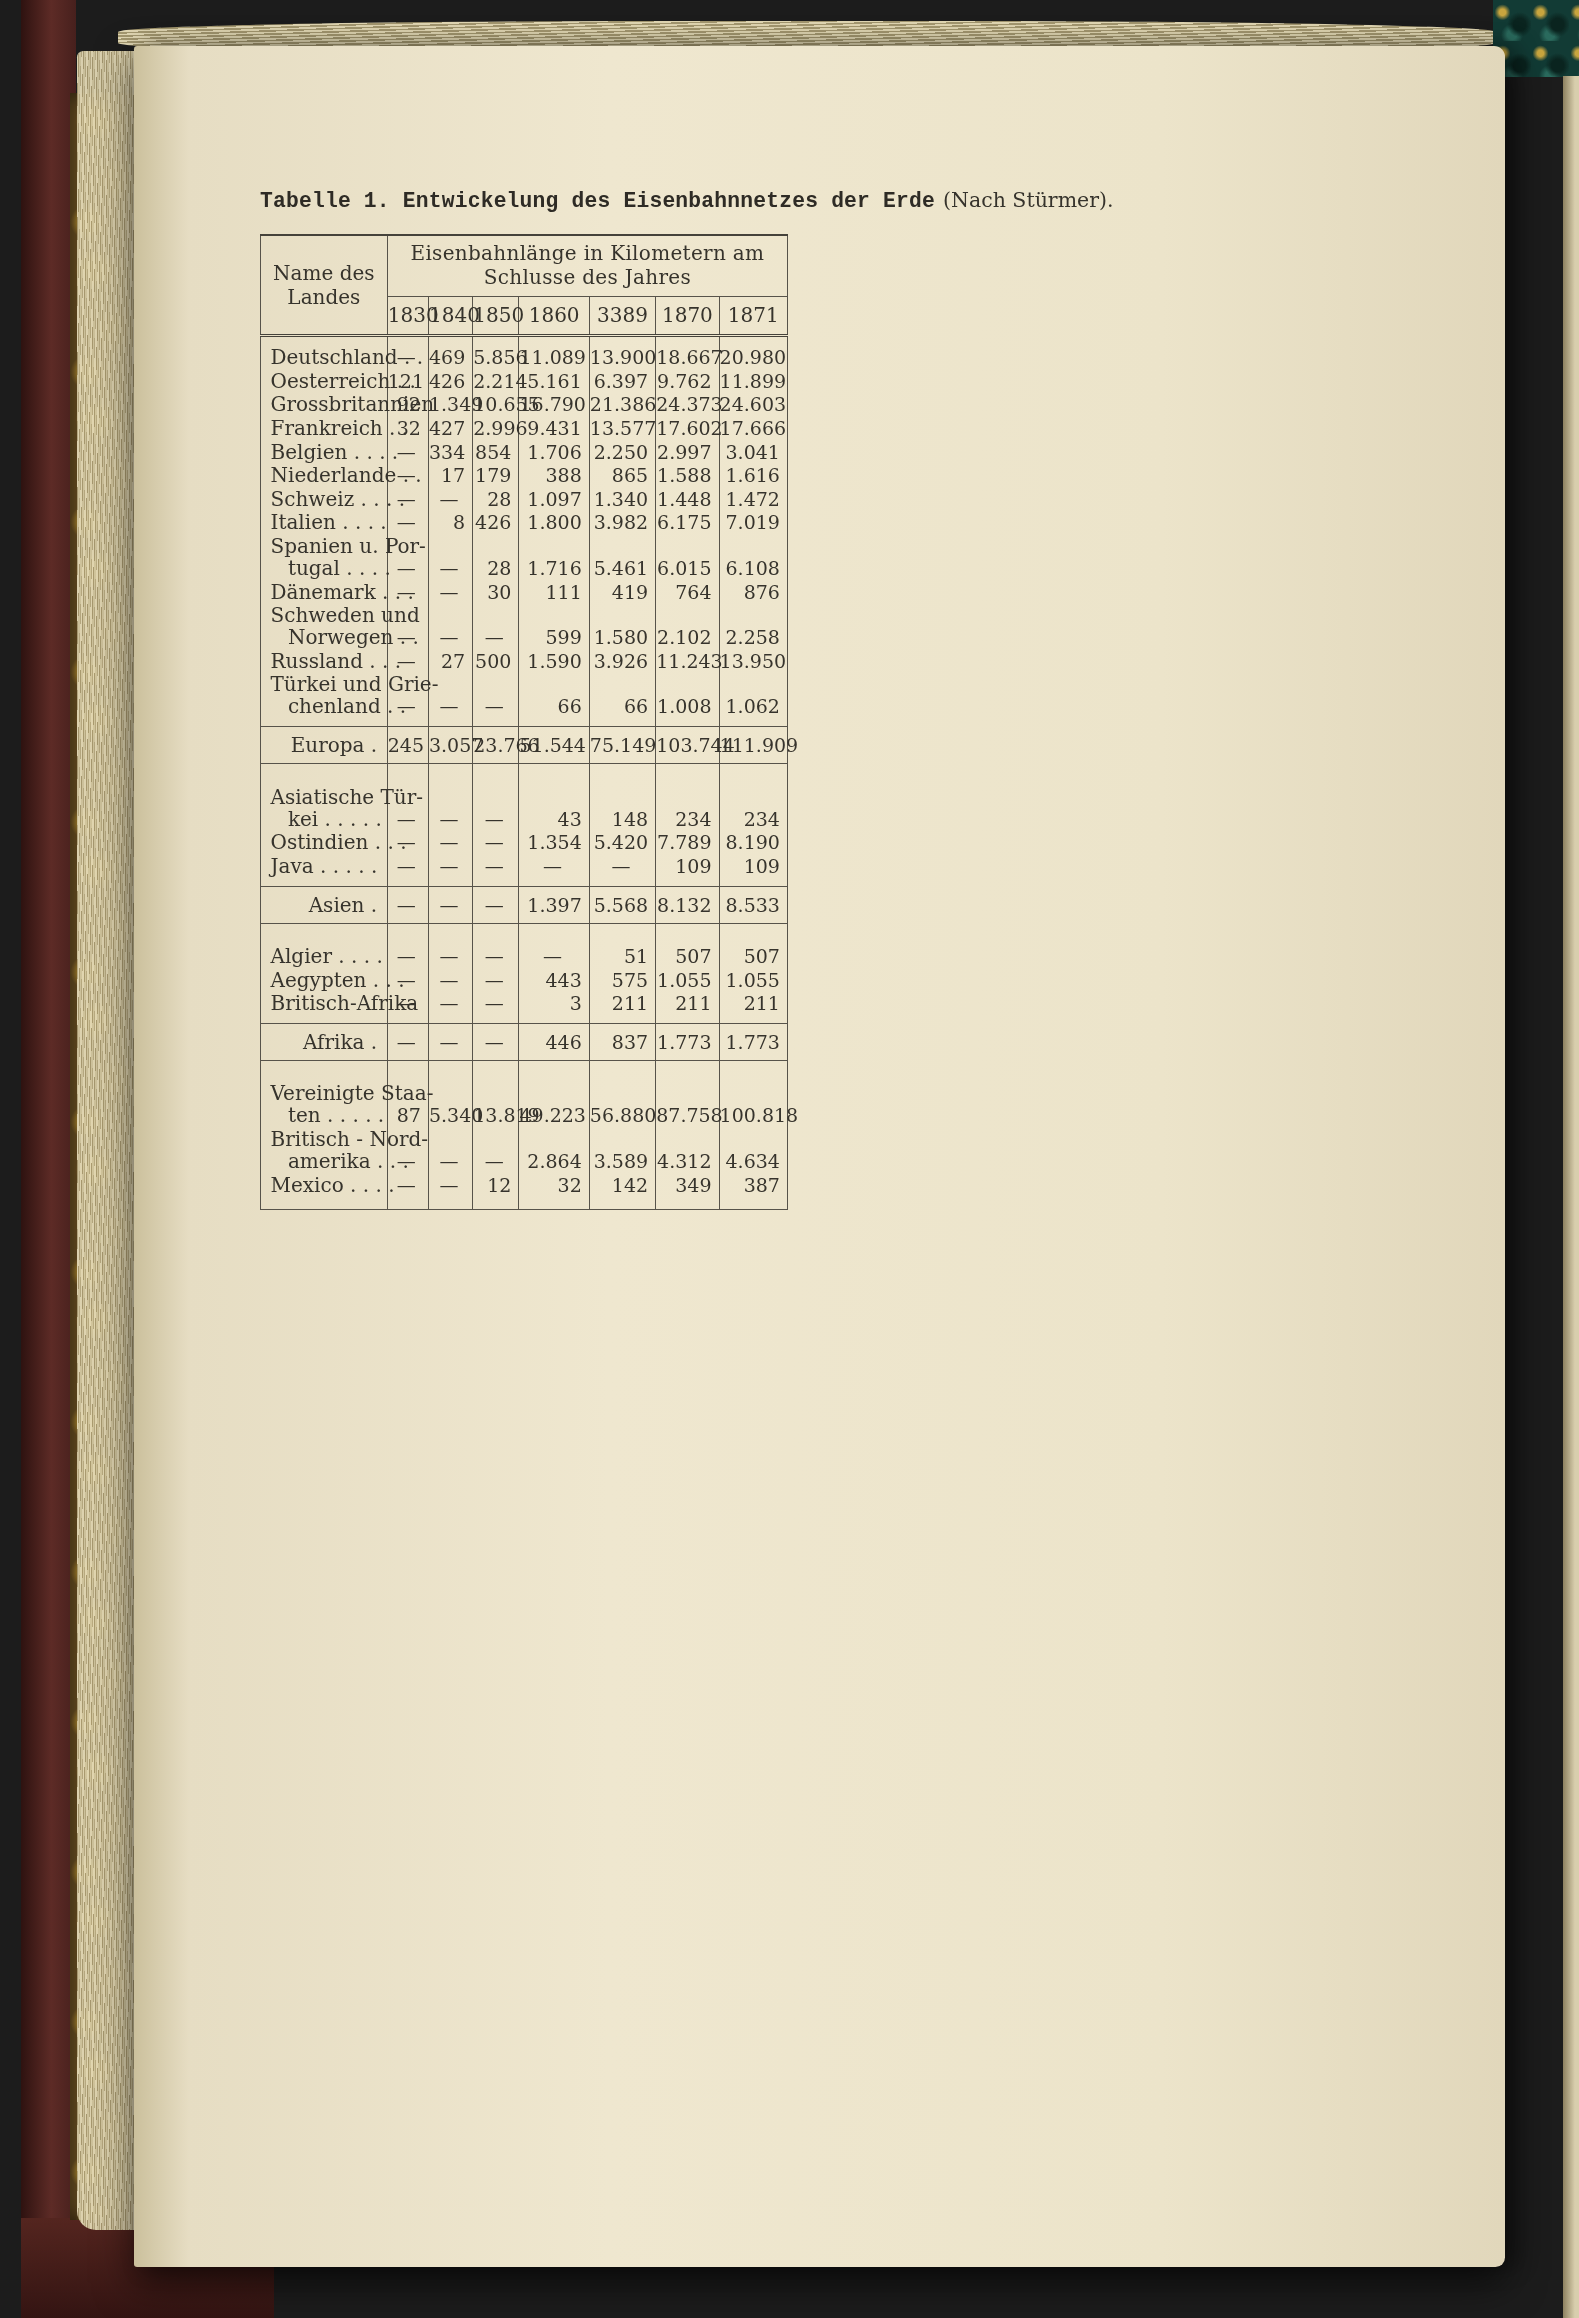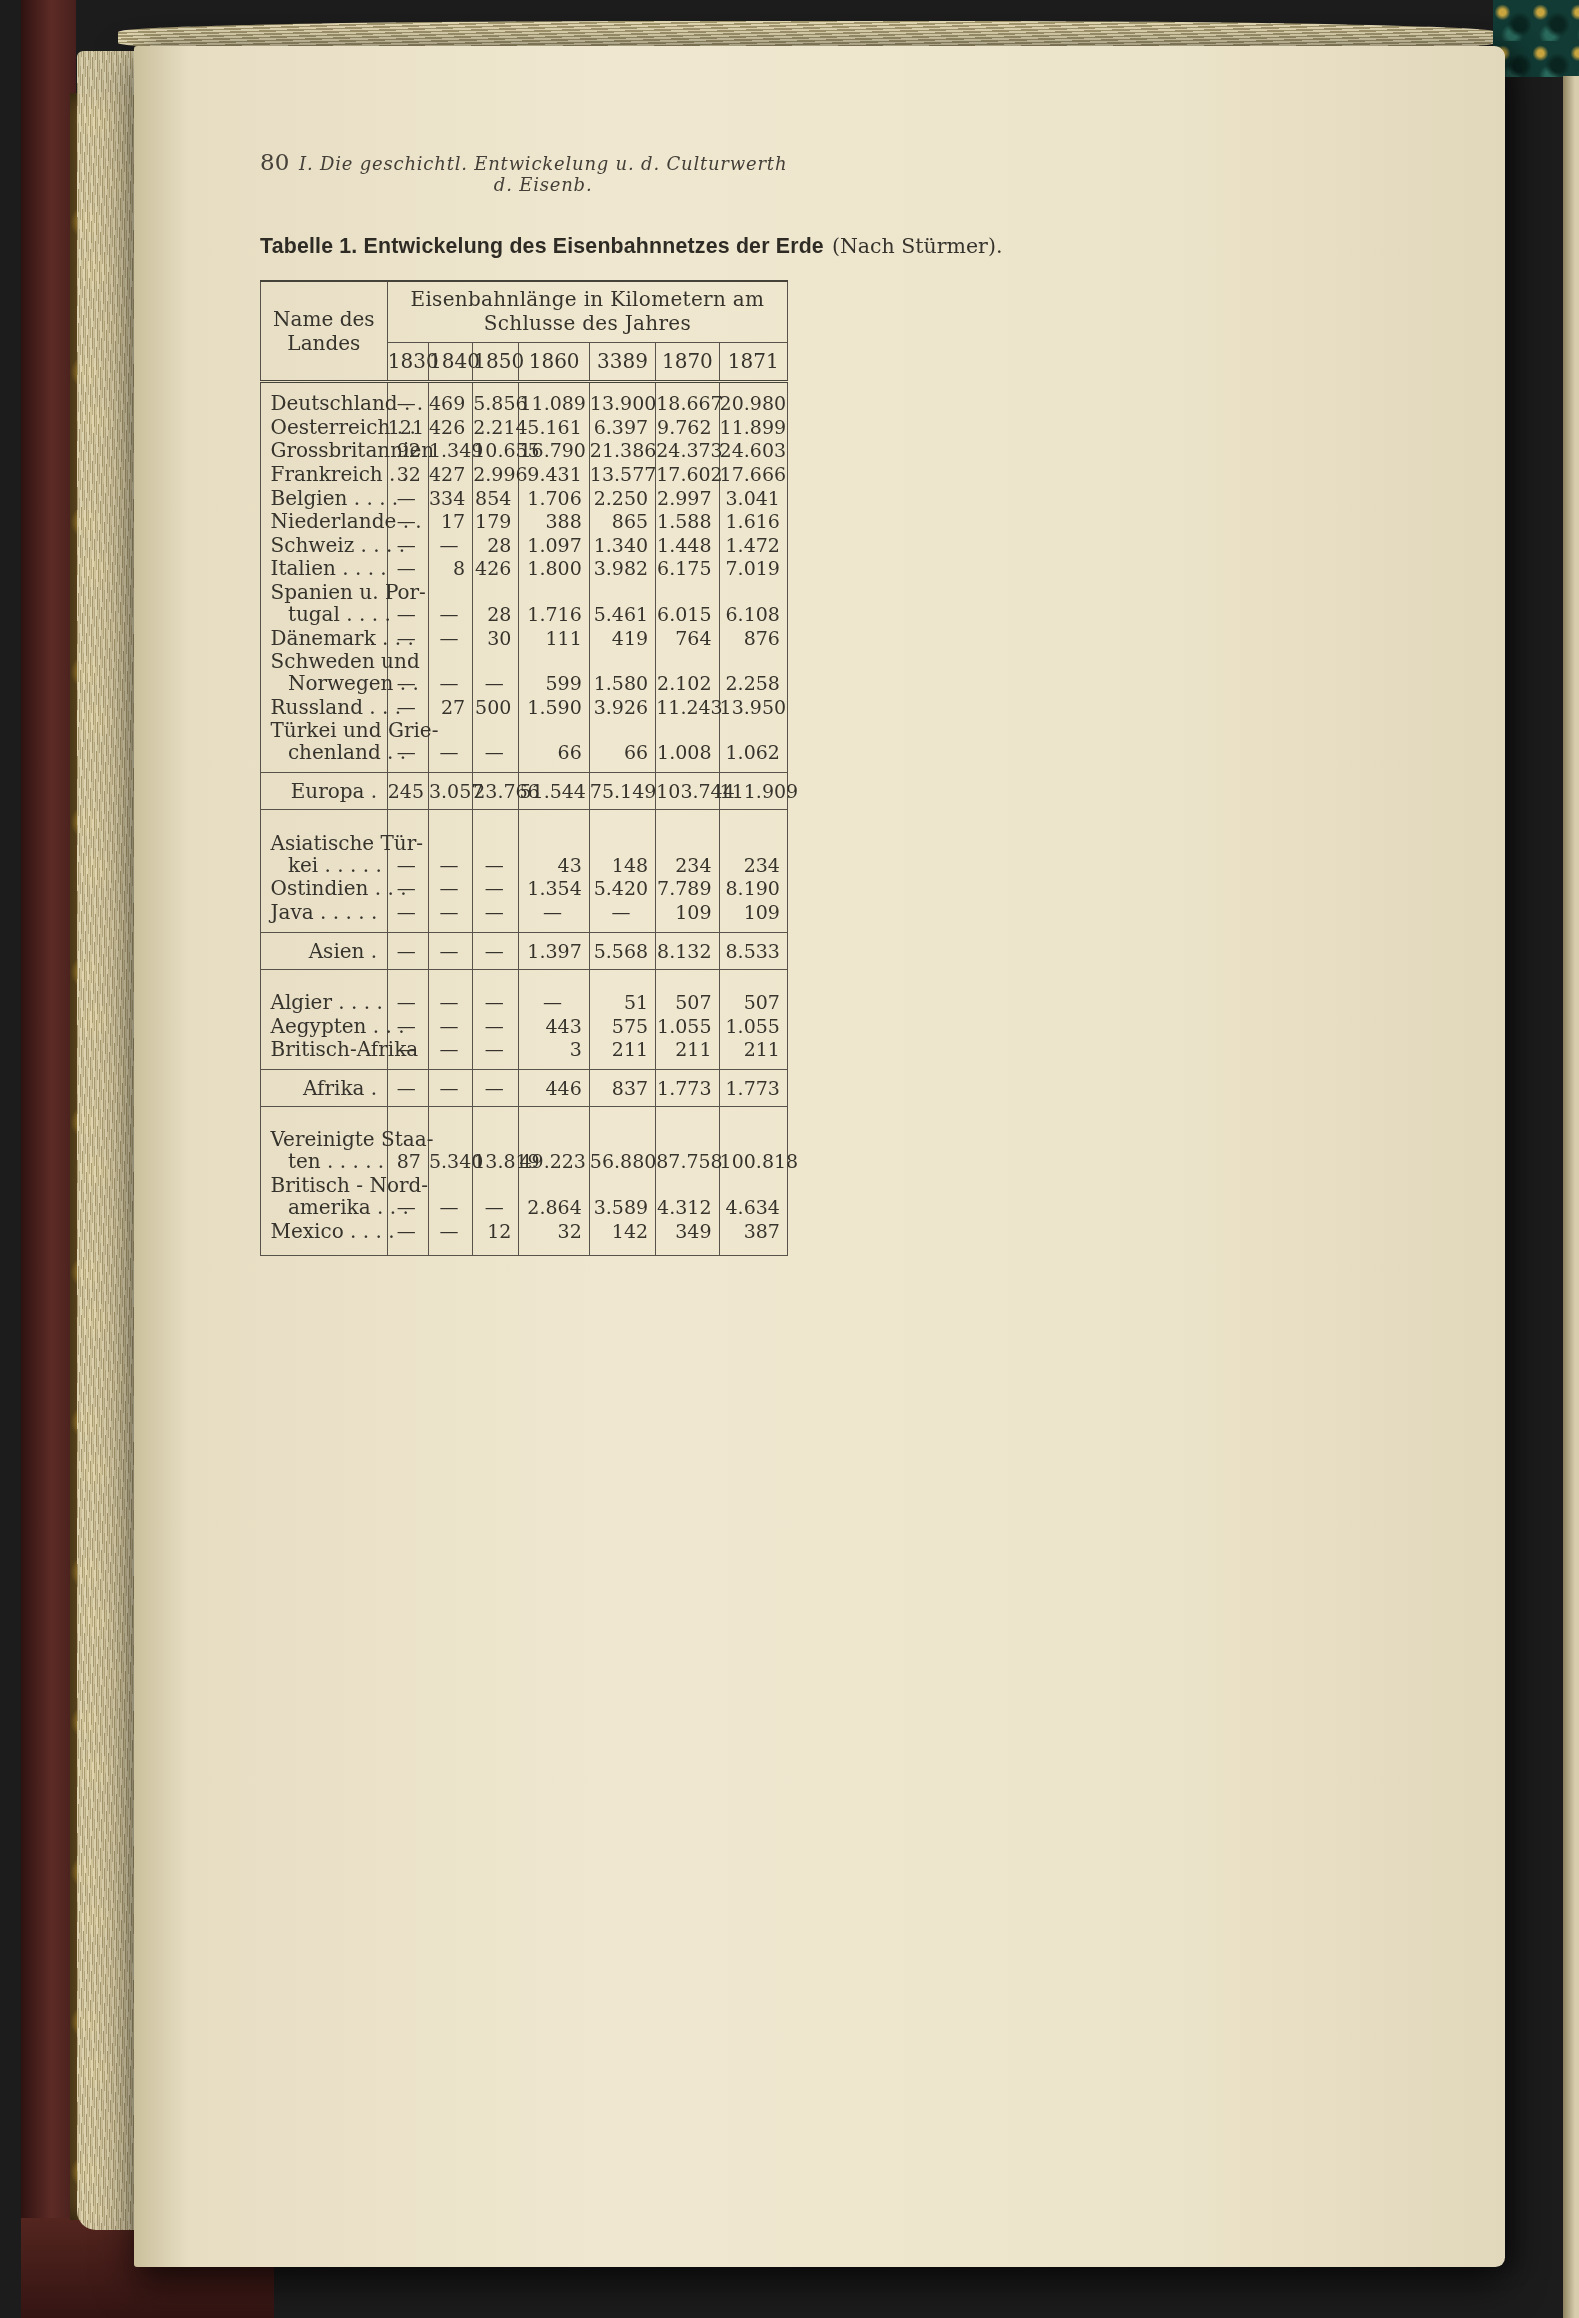--- a/index.html
+++ b/index.html
@@ -42,21 +42,21 @@
     border-radius:3.2px 11px 9.5px 3.2px;
     background:linear-gradient(90deg,#cbc09c 0px,#e6ddc3 55px,#efe7cf 474px,#ece4ca 1027px,#e1d7bb 1371px);
     box-shadow:0 16px 39px rgba(0,0,0,.6), 11px 0 22px rgba(0,0,0,.35);}
   .content{position:absolute;left:126px;top:103px;width:600px;color:#36332c;}
 
   .pagehead{display:flex;align-items:baseline;width:537px;}
   .pagenum{font-size:23px;color:#45413a;}
   .runhead{flex:1;text-align:center;font-style:italic;font-size:18px;letter-spacing:0.8px;color:#433f38;}
 
   .title{margin:35px 0 0 0;font-weight:400;white-space:nowrap;}
-  .title-bold{font-family:Liberation Sans, sans-serif;font-weight:700;font-size:21.3px;letter-spacing:0.2px;color:#2e2b25;}
+  .title-bold{font-family:Liberation Mono, monospace;font-weight:700;font-size:21.3px;letter-spacing:0.2px;color:#2e2b25;}
   .title-note{font-family:"DejaVu Serif",serif;font-size:20.5px;color:#36332c;}
 
   
   .rail-table{border-collapse:collapse;table-layout:fixed;width:528px;margin-top:20.5px;
     color:#36332c;border:0.8px solid #57534a;border-top:2.4px solid #45423a;}
   .rail-table th{font-weight:400;}
   .span-th{font-size:20px;letter-spacing:0.3px;text-align:center;padding:5.5px 1.6px 7.1px;border-bottom:0.8px solid #57534a;}
   .name-th{font-size:20px;text-align:center;vertical-align:middle;line-height:24px;
     border-right:0.8px solid #57534a;border-bottom:3.2px double #45423a;}
   .year-th{font-size:20px;text-align:center;padding:6.3px 0 7.1px;border-left:0.8px solid #57534a;border-bottom:3.2px double #45423a;}
@@ -80,24 +80,20 @@
   <div class="cover-bottom"></div>
   <div class="marble-left"></div>
   <div class="edges-left"></div>
   <div class="edges-top"></div>
   <div class="teal-corner"></div>
   <div class="right-sliver"></div>
 
   <div class="page">
     <div class="content">
 
-      <div class="pagehead">
-        <span class="pagenum">80</span>
-        <span class="runhead">I. Die geschichtl. Entwickelung u. d. Culturwerth d. Eisenb.</span>
-      </div>
 
       <h1 class="title">
         <span class="title-bold">Tabelle 1. Entwickelung des Eisenbahnnetzes der Erde</span>
         <span class="title-note">(Nach Stürmer).</span>
       </h1>
 
       <table class="rail-table">
         <colgroup>
           <col style="width:126px">
             <col style="width:41px">

